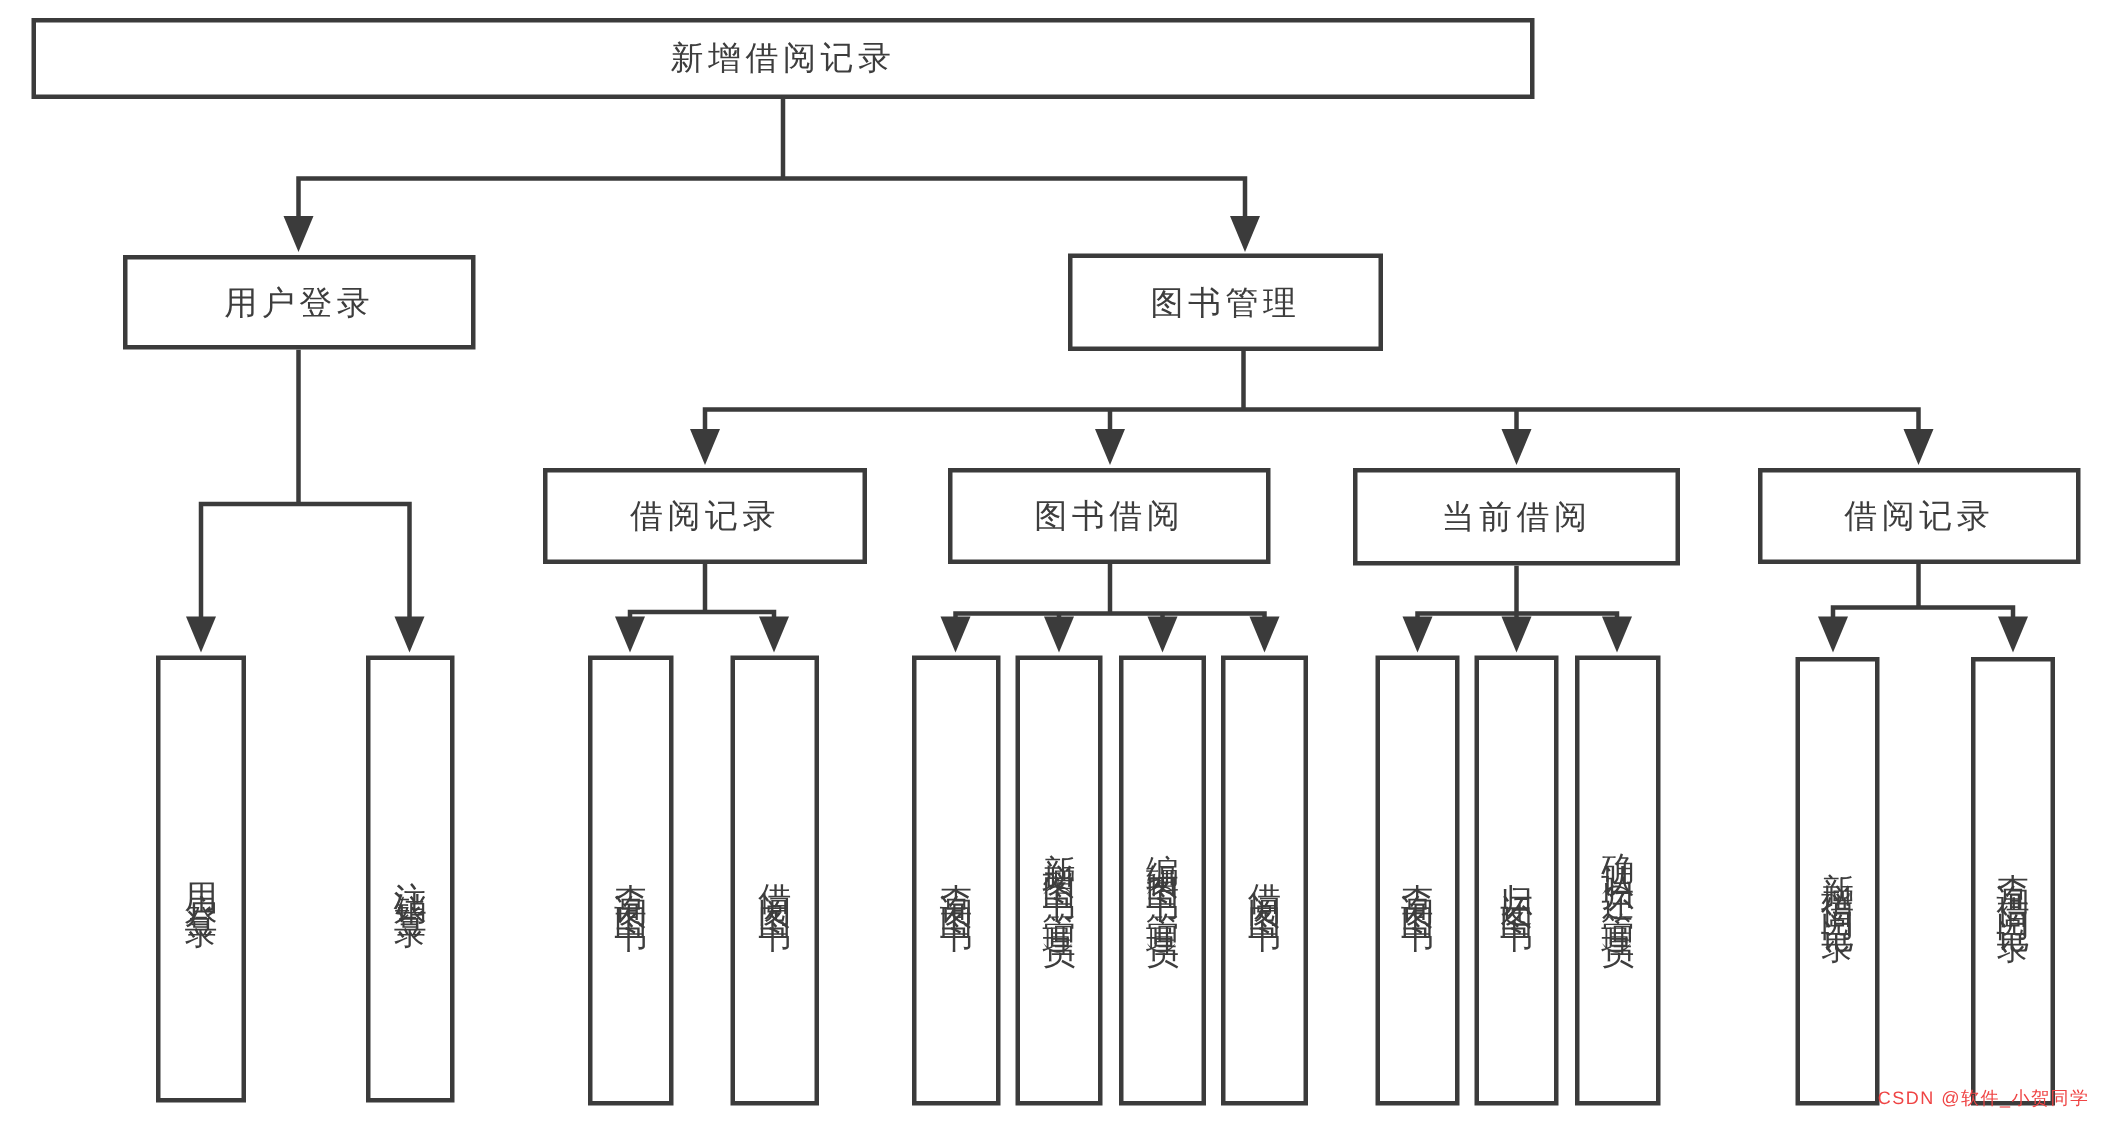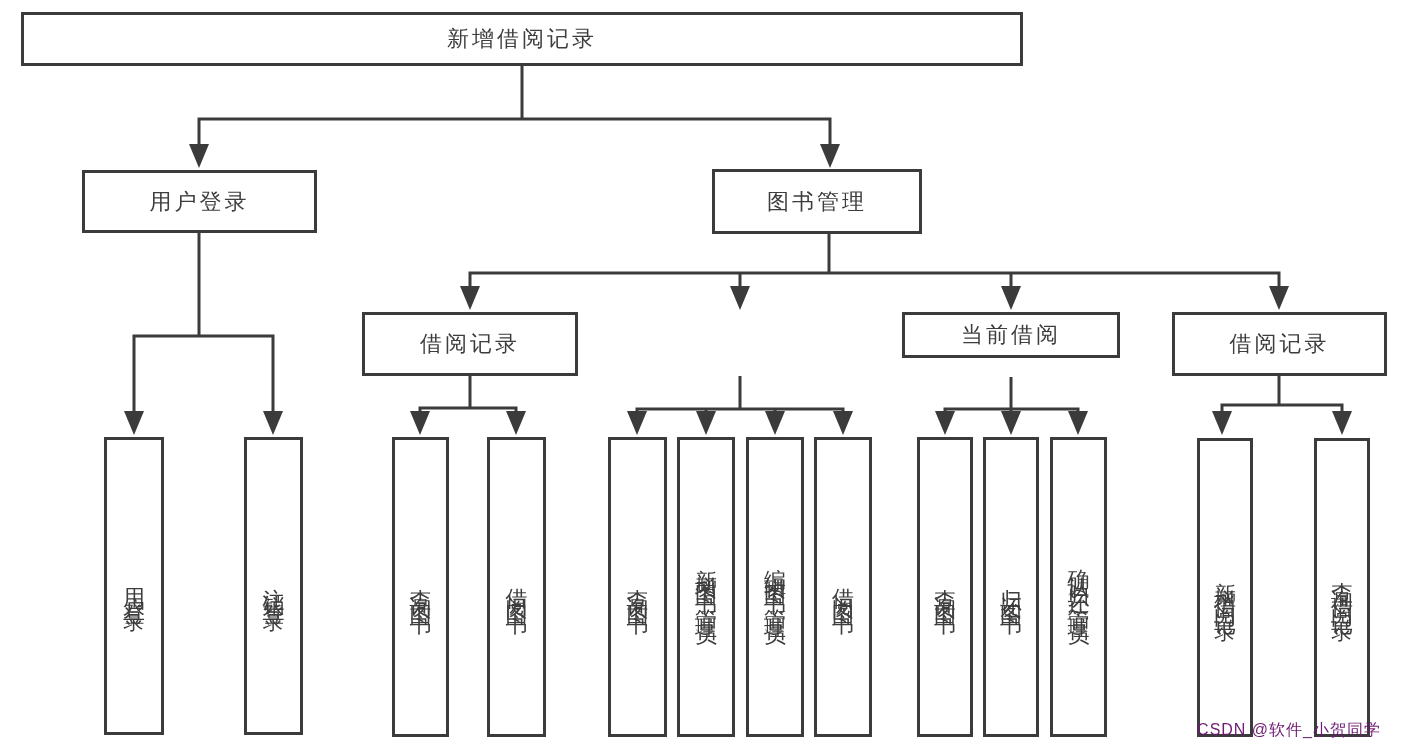--- a/index.html
+++ b/index.html
@@ -35,24 +35,24 @@
   .v-node span {
     writing-mode: vertical-rl;
     text-orientation: mixed;
     font-size: 22px;
     letter-spacing: 8px;
     line-height: 1;
     white-space: nowrap;
   }
   .watermark {
     position: absolute;
-    right: 24px; bottom: 6px;
-    font-size: 16px;
+    right: 12px; bottom: 6px;
+    font-size: 12px;
     letter-spacing: 1px;
-    color: #701a75;
+    color: #ef4444;
     user-select: none;
   }
 </style>
 </head>
 <body>
 
 <div class="canvas">
 
   <svg class="svg-layer" viewBox="0 0 1405 747" xmlns="http://www.w3.org/2000/svg">
 
@@ -123,21 +123,24 @@
   <div class="node h-node" style="left:82px;top:170px;width:235px;height:63px">
     <span>用户登录</span>
   </div>
   <div class="node h-node" style="left:712px;top:169px;width:210px;height:65px">
     <span>图书管理</span>
   </div>
 
   <div class="node h-node" style="left:362px;top:312px;width:216px;height:64px">
     <span>借阅记录</span>
   </div>
-  <div class="node h-node" style="left:902px;top:312px;width:218px;height:46px">
+  <div class="node h-node" style="left:632px;top:312px;width:215px;height:64px">
+    <span>图书借阅</span>
+  </div>
+  <div class="node h-node" style="left:902px;top:312px;width:218px;height:65px">
     <span>当前借阅</span>
   </div>
   <div class="node h-node" style="left:1172px;top:312px;width:215px;height:64px">
     <span>借阅记录</span>
   </div>
 
   <div class="node v-node" style="left:104px;top:437px;width:60px;height:298px">
     <span>用户登录</span>
   </div>
   <div class="node v-node" style="left:244px;top:437px;width:59px;height:298px">

